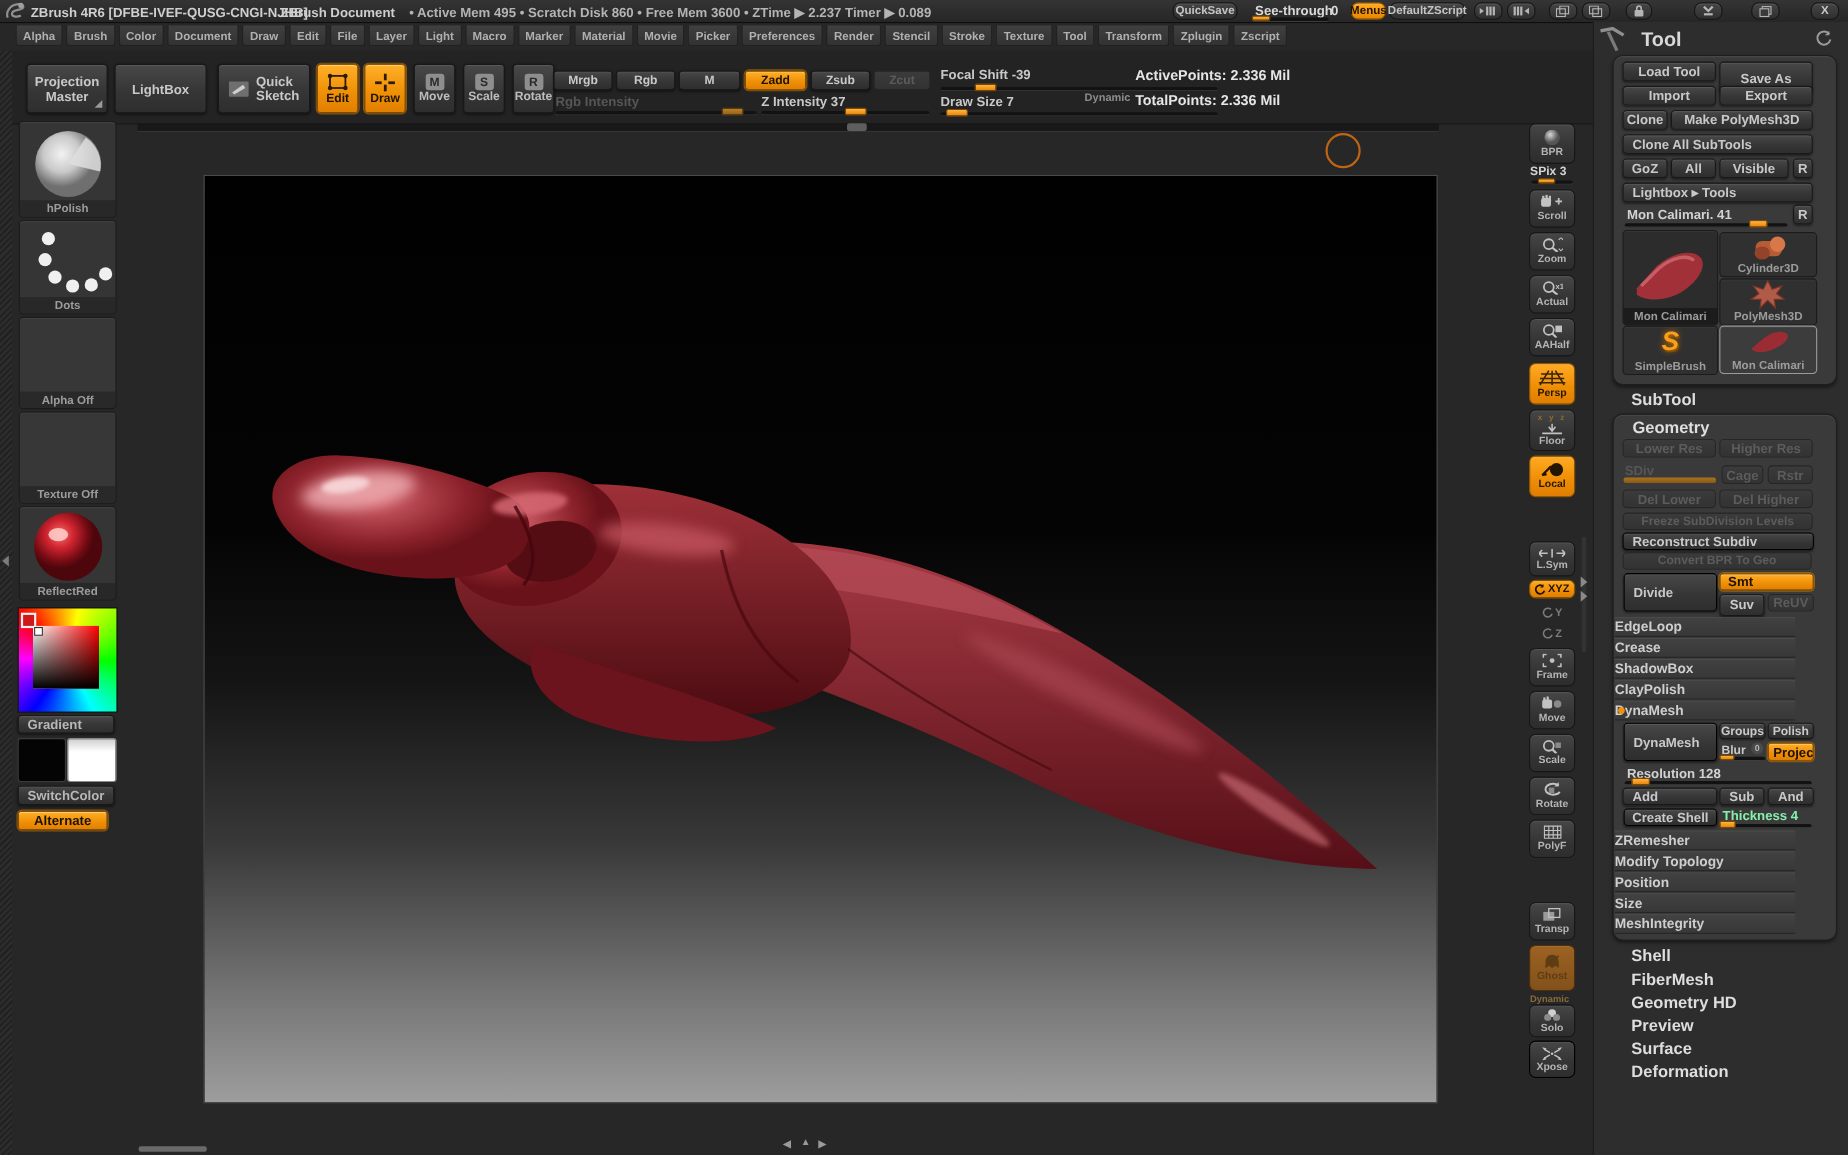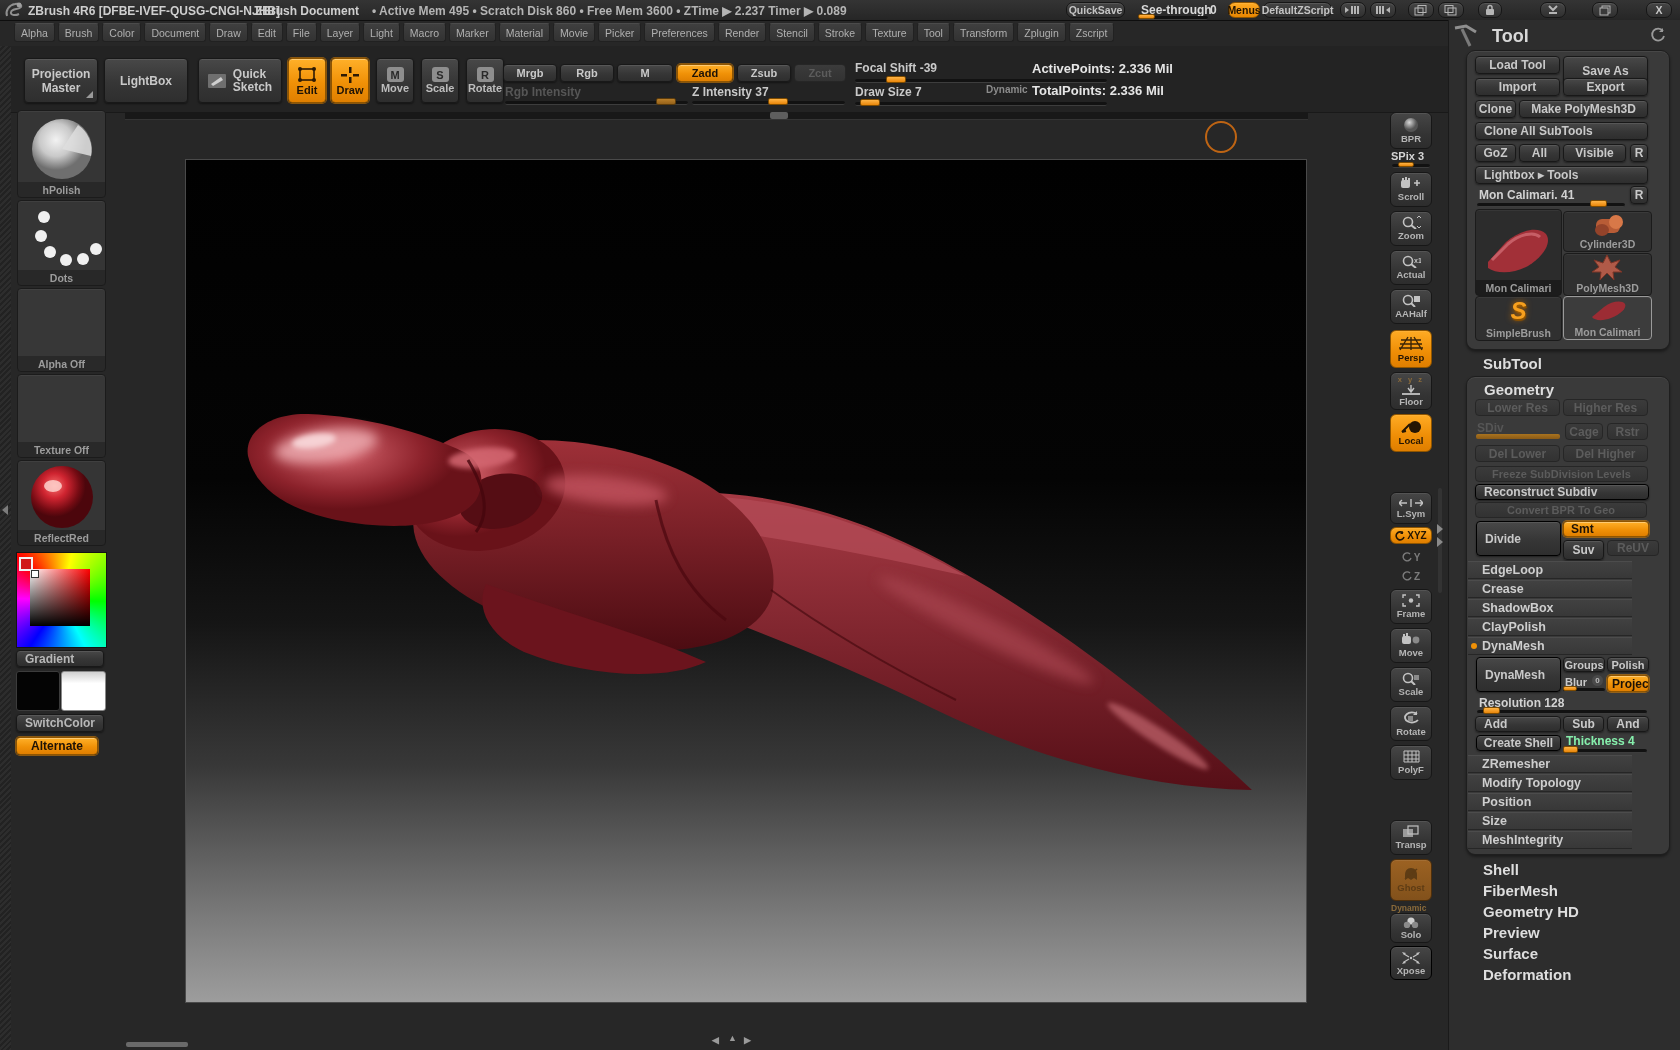--- a/index.html
+++ b/index.html
@@ -24,33 +24,33 @@
   .knob.dull{background:linear-gradient(#b97f2a,#96621a);border-color:#5c3c0c;}
   
   .thumb{position:absolute;background:#353535;border:1px solid #1b1b1b;border-radius:4px;overflow:hidden;
          box-shadow:inset 0 1px 0 rgba(255,255,255,.05);}
   .thumb .cap{position:absolute;left:0;right:0;bottom:0;height:15px;display:flex;align-items:center;
          justify-content:center;font-size:10.5px;color:#9c9c9c;font-weight:bold;background:rgba(18,18,18,.35);}
   
   .menubar{position:absolute;top:23px;left:14px;height:20px;display:flex;}
   .menu-item{height:17px;padding:0 6px;margin-right:3px;display:flex;align-items:center;
      background:linear-gradient(#3f3f3f,#323232);border:1px solid #212121;border-top-color:#4b4b4b;
-     border-radius:3px;color:#b0b0b0;font-size:10.5px;font-weight:normal;}
+     border-radius:3px;color:#b0b0b0;font-size:10.5px;font-weight:bold;}
   
   .rs{position:absolute;left:1390px;width:42px;box-sizing:border-box;display:flex;flex-direction:column;
       align-items:center;justify-content:center;gap:1px;
       background:linear-gradient(#464646,#343434 60%,#2d2d2d);border:1px solid #171717;border-radius:6px;
       color:#b5b5b5;font-size:9.5px;font-weight:bold;box-shadow:inset 0 1px 0 rgba(255,255,255,.08);}
   .rs.o{background:linear-gradient(#ffab24,#ee8d05 60%,#df7e00);border-color:#8f5500;color:#241503;}
   .rs.gh{background:linear-gradient(#9c6222,#82511b);border-color:#4e2f0c;color:#5e3c14;}
   .rs.flat{background:none;border:none;box-shadow:none;color:#7c7c7c;}
   
   .srow{position:absolute;left:1468px;width:164px;height:18px;box-sizing:border-box;
         background:linear-gradient(#414141,#383838);border-top:1px solid #4c4c4c;border-bottom:1px solid #262626;
-        display:flex;align-items:center;padding-left:14px;color:#cecece;font-weight:bold;font-size:12.5px;}
+        display:flex;align-items:center;color:#cecece;font-weight:bold;font-size:12.5px;}
   .hdr{position:absolute;color:#dedede;font-weight:bold;font-size:15px;white-space:nowrap;}
   .panelbox{position:absolute;left:1466px;width:202px;background:#3a3a3a;border:1px solid #1e1e1e;
         border-radius:9px;box-shadow:inset 0 1px 0 rgba(255,255,255,.07),0 2px 3px rgba(0,0,0,.4);}
   #canvas{position:absolute;left:186px;top:160px;width:1120px;height:842px;
         background:linear-gradient(180deg,#010101 0%,#040404 38%,#151515 55%,#383838 72%,#7b7b7b 90%,#9d9d9d 100%);
         outline:1px solid #4a4a4a;}
   .titlebar{position:absolute;left:0;top:0;width:1680px;height:20px;
         background:linear-gradient(#343434,#262626);border-bottom:1px solid #0e0e0e;}
   .tb-btn{position:absolute;top:2px;height:16px;display:flex;align-items:center;justify-content:center;
         box-sizing:border-box;background:linear-gradient(#454545,#303030);border:1px solid #161616;
@@ -600,21 +600,21 @@
   <div class="b d" style="left:1565px;top:423px;width:38px;height:17px">Cage</div>
   <div class="b d" style="left:1607px;top:423px;width:41px;height:17px">Rstr</div>
   <div class="b d" style="left:1475px;top:445px;width:85px;height:17px">Del Lower</div>
   <div class="b d" style="left:1563px;top:445px;width:85px;height:17px">Del Higher</div>
   <div class="b d small" style="left:1475px;top:466px;width:173px;height:16px">Freeze SubDivision Levels</div>
   <div class="b" style="left:1475px;top:484px;width:174px;height:16px;justify-content:flex-start;padding-left:8px;border-color:#000">Reconstruct Subdiv</div>
   <div class="b d small" style="left:1475px;top:502px;width:172px;height:16px">Convert BPR To Geo</div>
   <div class="b" style="left:1476px;top:521px;width:85px;height:35px;justify-content:flex-start;padding-left:8px;border-color:#000">Divide</div>
   <div class="b o" style="left:1563px;top:521px;width:86px;height:16px;justify-content:flex-start;padding-left:7px">Smt</div>
   <div class="b" style="left:1563px;top:540px;width:41px;height:20px">Suv</div>
-  <div class="b d" style="left:1607px;top:540px;width:52px;height:16px">ReUV</div>
+  <div class="b d" style="left:1607px;top:540px;width:42px;height:16px">ReUV</div>
 
   <div class="srow" style="top:561px">EdgeLoop</div>
   <div class="srow" style="top:580px">Crease</div>
   <div class="srow" style="top:599px">ShadowBox</div>
   <div class="srow" style="top:618px">ClayPolish</div>
   <div class="srow" style="top:637px">DynaMesh</div>
   <div class="abs" style="left:1471px;top:643px;width:6px;height:6px;border-radius:50%;background:#f09107"></div>
 
   <div class="b" style="left:1476px;top:657px;width:85px;height:35px;justify-content:flex-start;padding-left:8px;border-color:#000">DynaMesh</div>
   <div class="b" style="left:1563px;top:657px;width:42px;height:15px;font-size:11px">Groups</div>

